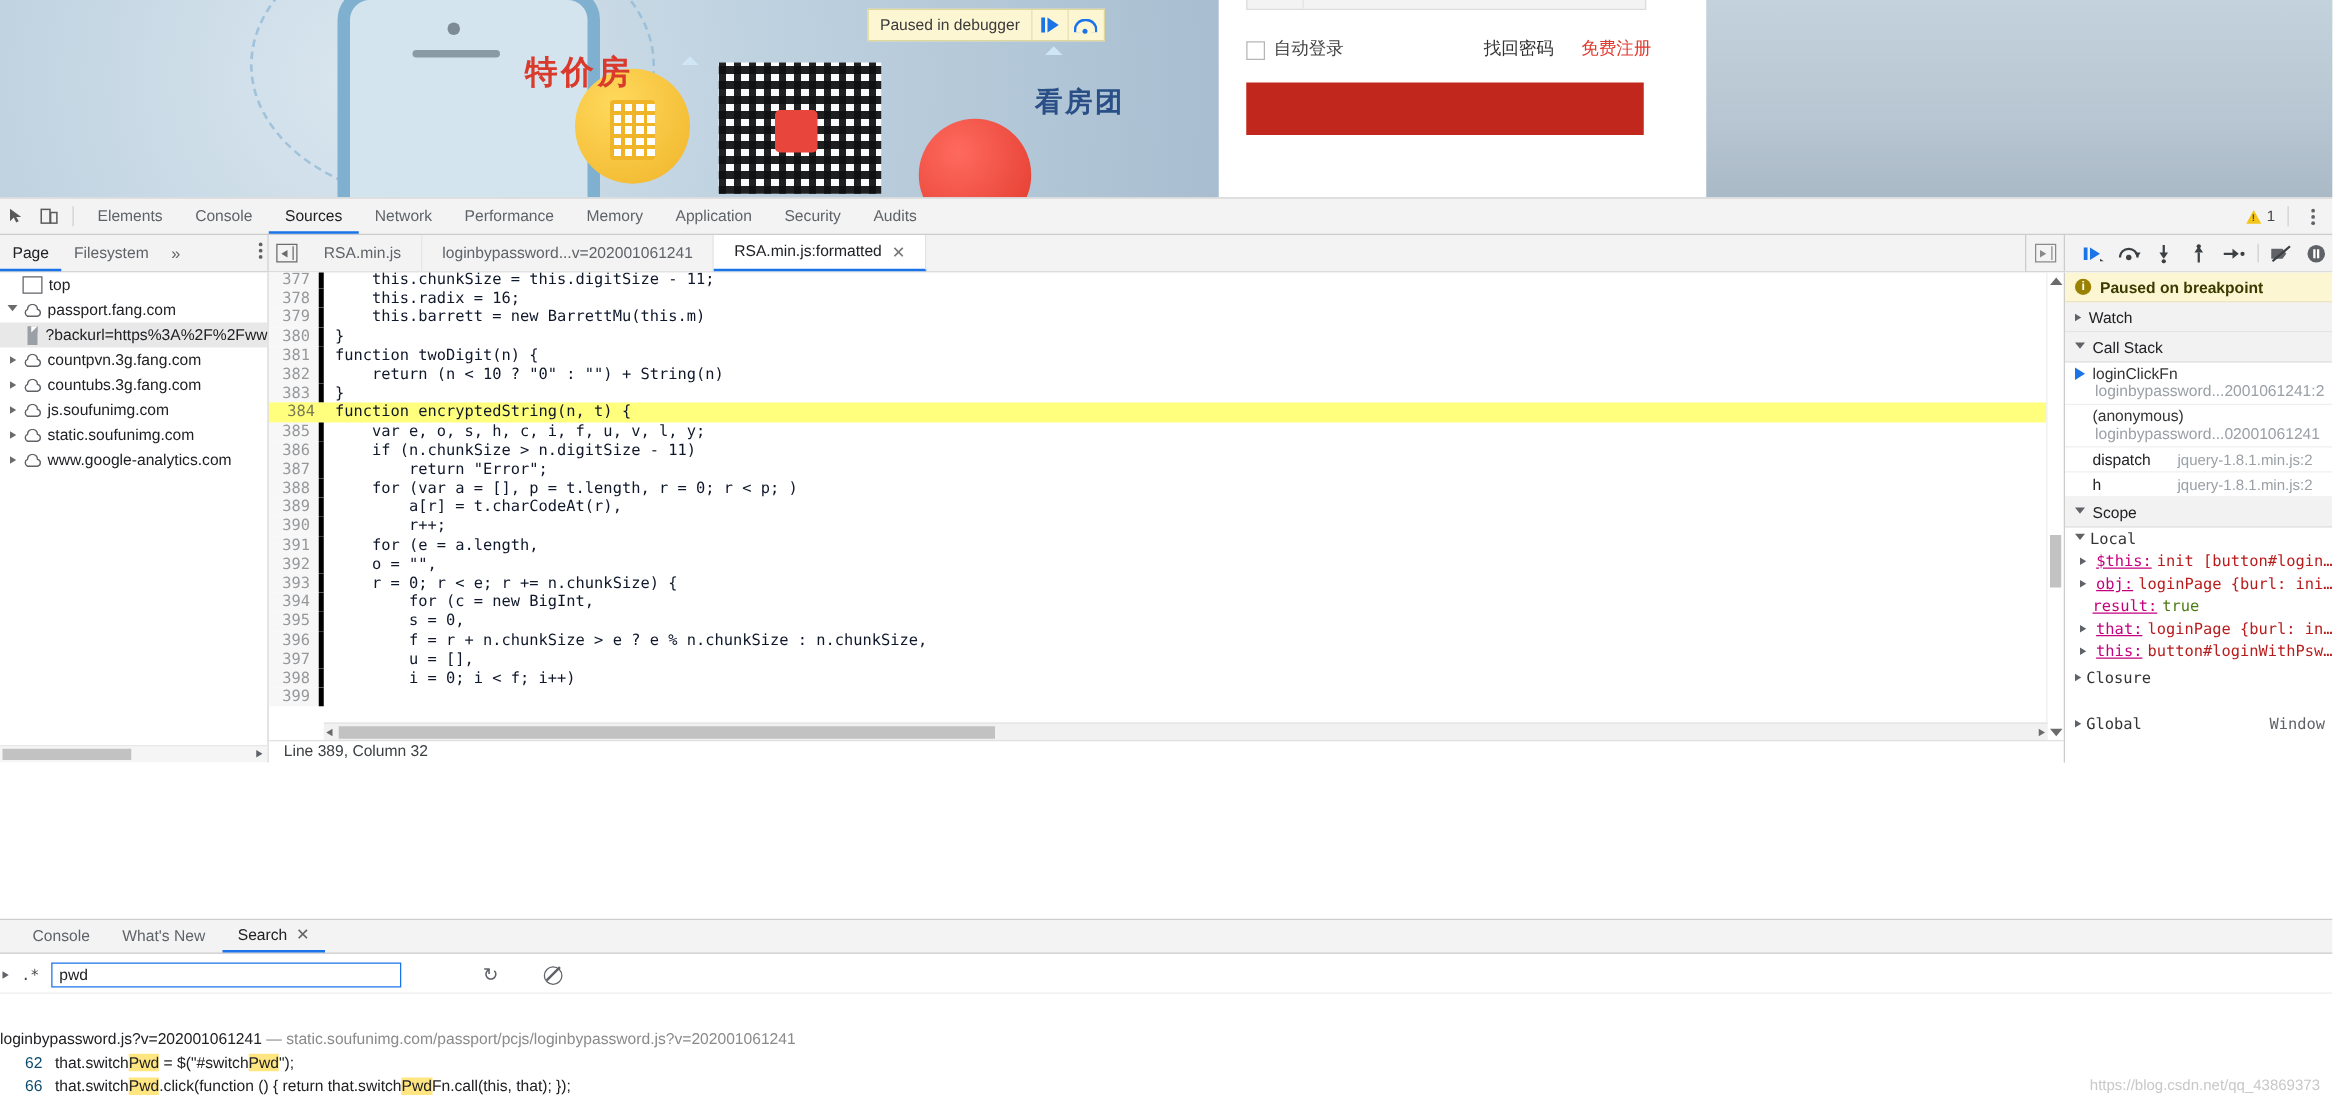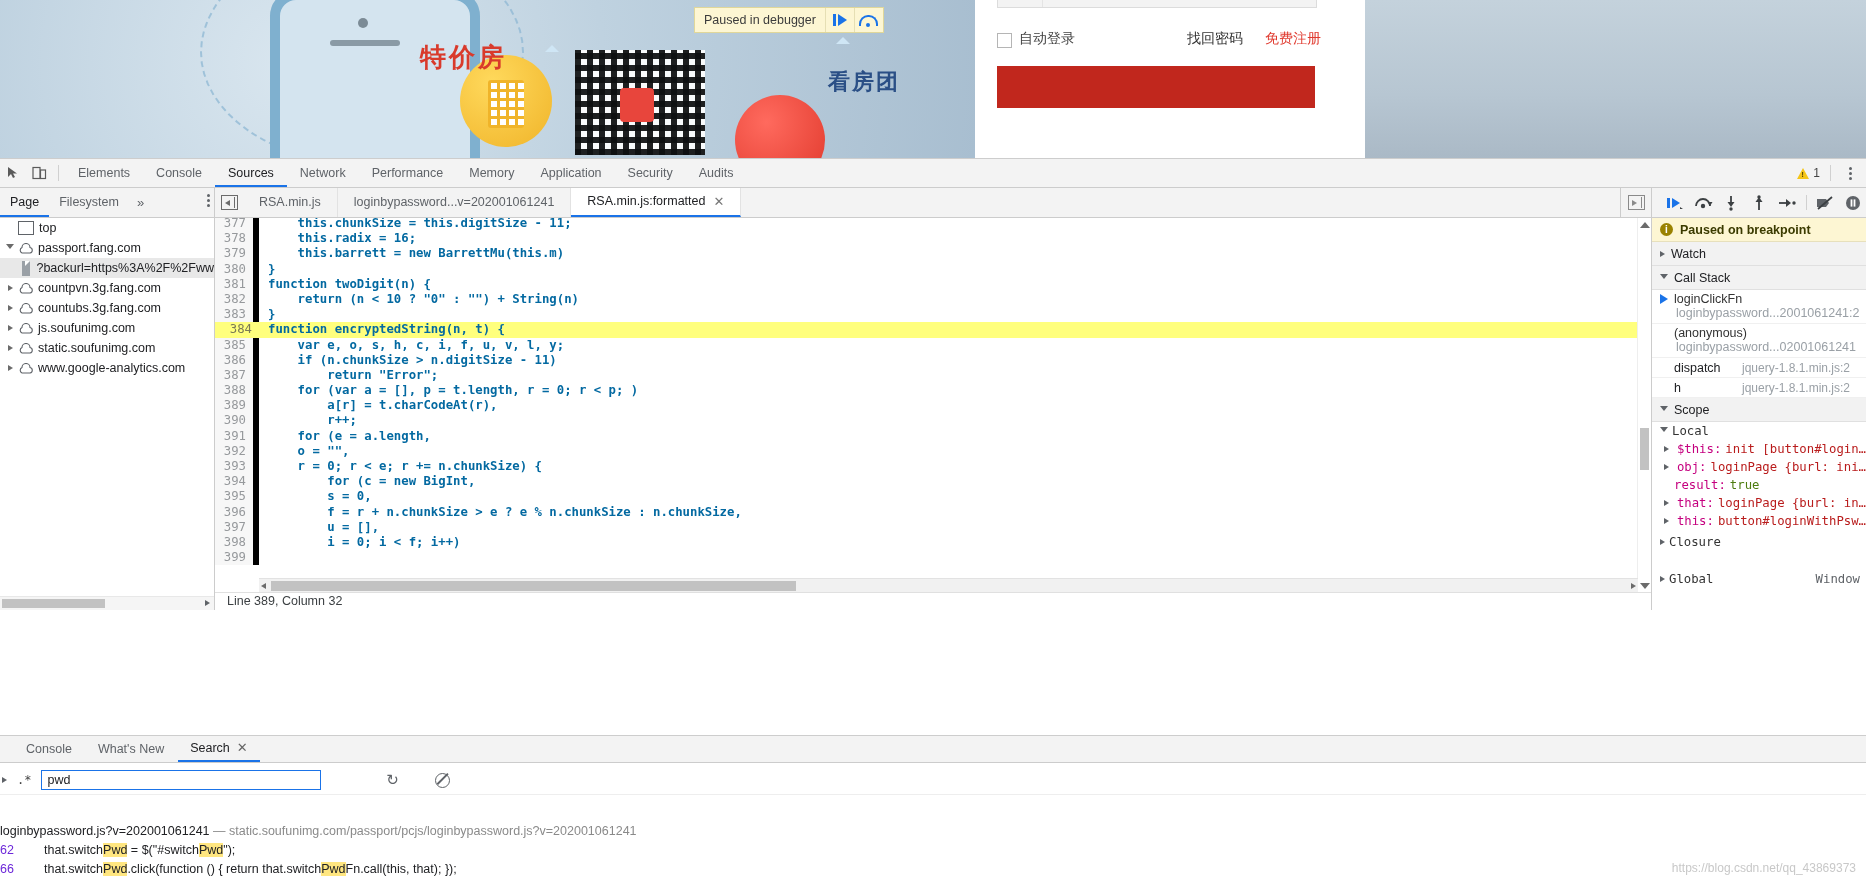--- a/index.html
+++ b/index.html
@@ -124,22 +124,22 @@
   .frameico{width:14px;height:12px;border:1.5px solid #5f6368;margin:0 5px 0 2px;}
   .docico{width:12px;height:15px;background:#9aa0a6;margin:0 6px 0 10px;position:relative;}
   .docico:after{content:"";position:absolute;right:0;top:0;border-left:5px solid #fff;border-bottom:5px solid #9aa0a6;}
 
   .editor{flex:1;position:relative;background:#fff;overflow:hidden;}
   .code-scroll{position:absolute;left:0;top:0;right:0;bottom:0;overflow:hidden;}
   .code-line{height:15.2px;display:flex;font-family:"DejaVu Sans Mono",monospace;font-size:12.3px;white-space:pre;}
   .code-line.hl{background:#ffff7d;}
   .gut{width:44px;text-align:right;padding-right:7px;color:#96999c;background:#f7f7f7;box-sizing:border-box;flex:none;}
   .code-line.hl .gut{background:#ffff7d;color:#7a7a56;}
-  .gline{border-right:6px solid #000000;}
-  .src{padding-left:9px;color:#0369a1;font-weight:bold;}
+  .gline{border-right:4px solid #000000;}
+  .src{padding-left:9px;color:#0f172a;}
   .code-vscroll{position:absolute;right:0;top:0;width:13px;bottom:17px;background:#fff;border-left:1px solid #eee;}
   .vs-up,.vs-dn{position:absolute;left:2px;width:0;height:0;}
   .vs-up{top:4px;border-left:5px solid transparent;border-right:5px solid transparent;border-bottom:6px solid #6b6b6b;}
   .vs-dn{bottom:4px;border-left:5px solid transparent;border-right:5px solid transparent;border-top:6px solid #6b6b6b;}
   .vs-thumb{position:absolute;left:2px;top:210px;width:9px;height:42px;background:#c2c2c2;}
   .code-hscroll{position:absolute;left:44px;right:13px;bottom:17px;height:14px;background:#f1f1f1;border-top:1px solid #e2e2e2;}
   .hs-thumb{position:absolute;left:12px;top:2px;width:525px;height:10px;background:#c2c2c2;}
   .hs-l{position:absolute;left:2px;top:4px;border-right:5px solid #6b6b6b;border-top:3px solid transparent;border-bottom:3px solid transparent;}
   .hs-r{position:absolute;right:2px;top:4px;border-left:5px solid #6b6b6b;border-top:3px solid transparent;border-bottom:3px solid transparent;}
   .status-bar{position:absolute;left:0;right:0;bottom:0;height:17px;background:#fff;border-top:1px solid #e0e0e0;
@@ -157,21 +157,21 @@
   .cs-row{min-height:19px;display:flex;align-items:center;padding-left:8px;font-size:12.5px;color:#202124;
       border-bottom:1px solid #f0f0f0;gap:6px;white-space:nowrap;overflow:hidden;}
   .cs-arrow{width:0;height:0;border-left:8px solid #1a73e8;border-top:5px solid transparent;border-bottom:5px solid transparent;flex:none;}
   .cs-sub{color:#9aa0a6;font-size:12px;}
   .cs-blk{padding:2px 0 3px 8px;border-bottom:1px solid #f0f0f0;font-size:12.5px;}
   .cs-blk .l2{color:#9aa0a6;padding-left:16px;}
   .scope-row{height:18px;display:flex;align-items:center;padding-left:12px;font-size:12.3px;
       font-family:"DejaVu Sans Mono",monospace;gap:4px;white-space:nowrap;overflow:hidden;}
   .scope-row .tw2{width:10px;}
   .scope-row .tw2 b{display:block;width:0;height:0;border-left:5px solid #5f6368;border-top:3.5px solid transparent;border-bottom:3.5px solid transparent;}
-  .vname{color:#c5007f;}
+  .vname{color:#c5007f;text-decoration:underline;}
   .vtxt{color:#b91c1c;}
   .vbool{color:#4d7c0f;}
 
   
   .drawer{position:absolute;left:0;right:0;top:576px;bottom:0;background:#fff;border-top:1px solid #cdcdcd;}
   .drawer-tabs{height:26px;background:#f3f3f3;border-bottom:1px solid #ccc;display:flex;align-items:center;padding-left:14px;gap:2px;}
   .dr-tab{padding:0 12px;height:26px;line-height:26px;font-size:12.5px;color:#5f6368;display:flex;align-items:center;gap:7px;}
   .dr-tab.active{color:#202124;border-bottom:2px solid #1a73e8;box-sizing:border-box;}
   .dr-tab .x{color:#666;font-size:13px;}
   .search-bar{height:28px;display:flex;align-items:center;gap:10px;padding:3px 0 0 0;border-bottom:1px solid #eee;}
@@ -181,21 +181,21 @@
       font-family:"Liberation Sans",sans-serif;color:#202124;box-sizing:border-box;}
   .sb-btn{width:22px;height:22px;display:flex;align-items:center;justify-content:center;color:#5f6368;}
   .refresh-g{font-size:15px;color:#5f6368;}
   .clear-g{width:13px;height:13px;border:1.6px solid #5f6368;border-radius:50%;position:relative;}
   .clear-g:after{content:"";position:absolute;left:-1px;top:4.5px;width:15px;height:1.6px;background:#5f6368;transform:rotate(-45deg);}
 
   .results{position:absolute;left:0;right:0;top:84px;bottom:0;overflow:hidden;background:#fff;}
   .res-file{font-size:12.5px;padding:4px 0 3px 0;color:#202124;}
   .res-file .path{color:#8a8a8a;}
   .res-line{display:flex;font-size:12.5px;line-height:19px;color:#202124;}
-  .res-no{width:34px;padding-right:10px;color:#6d28d9;flex:none;
+  .res-no{width:34px;text-align:right;padding-right:10px;color:#0c4a6e;flex:none;
       font-family:"Liberation Sans",sans-serif;}
   .res-txt{white-space:pre;font-family:"Liberation Sans",sans-serif;}
   mark{background:#ffe680;color:#202124;padding:0;}
 
   .watermark{position:absolute;right:10px;bottom:6px;font-size:12px;color:#c8c8c8;}
 
   
   .nav-hscroll{position:absolute;left:0;bottom:0;height:13px;right:0;background:#f5f5f5;border-top:1px solid #e8e8e8;}
   .nav-hs-thumb{position:absolute;left:2px;top:2px;width:103px;height:9px;background:#c2c2c2;}
   .nav-hs-r{position:absolute;right:4px;top:3px;border-left:5px solid #5f6368;border-top:3.5px solid transparent;border-bottom:3.5px solid transparent;}

